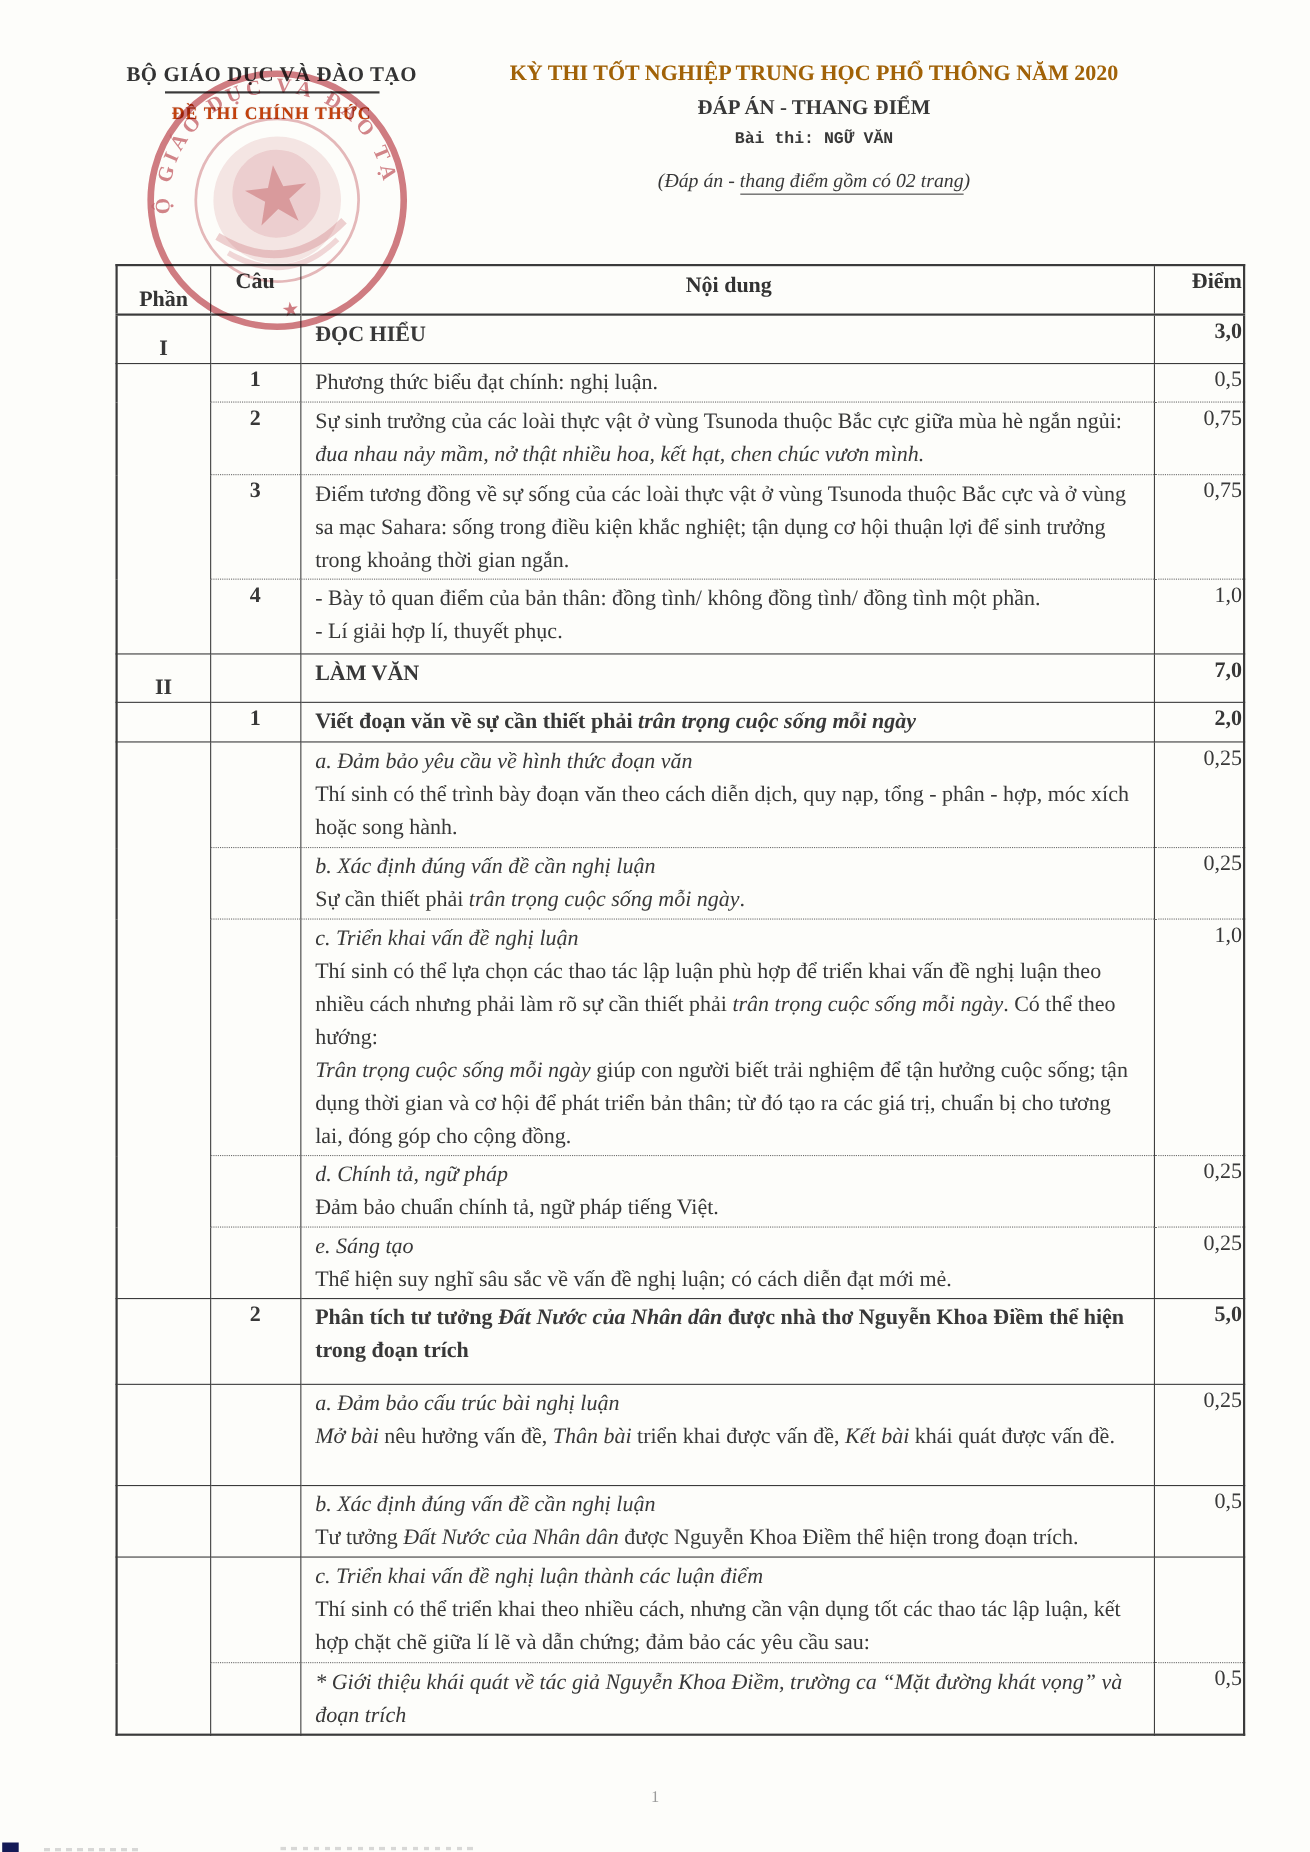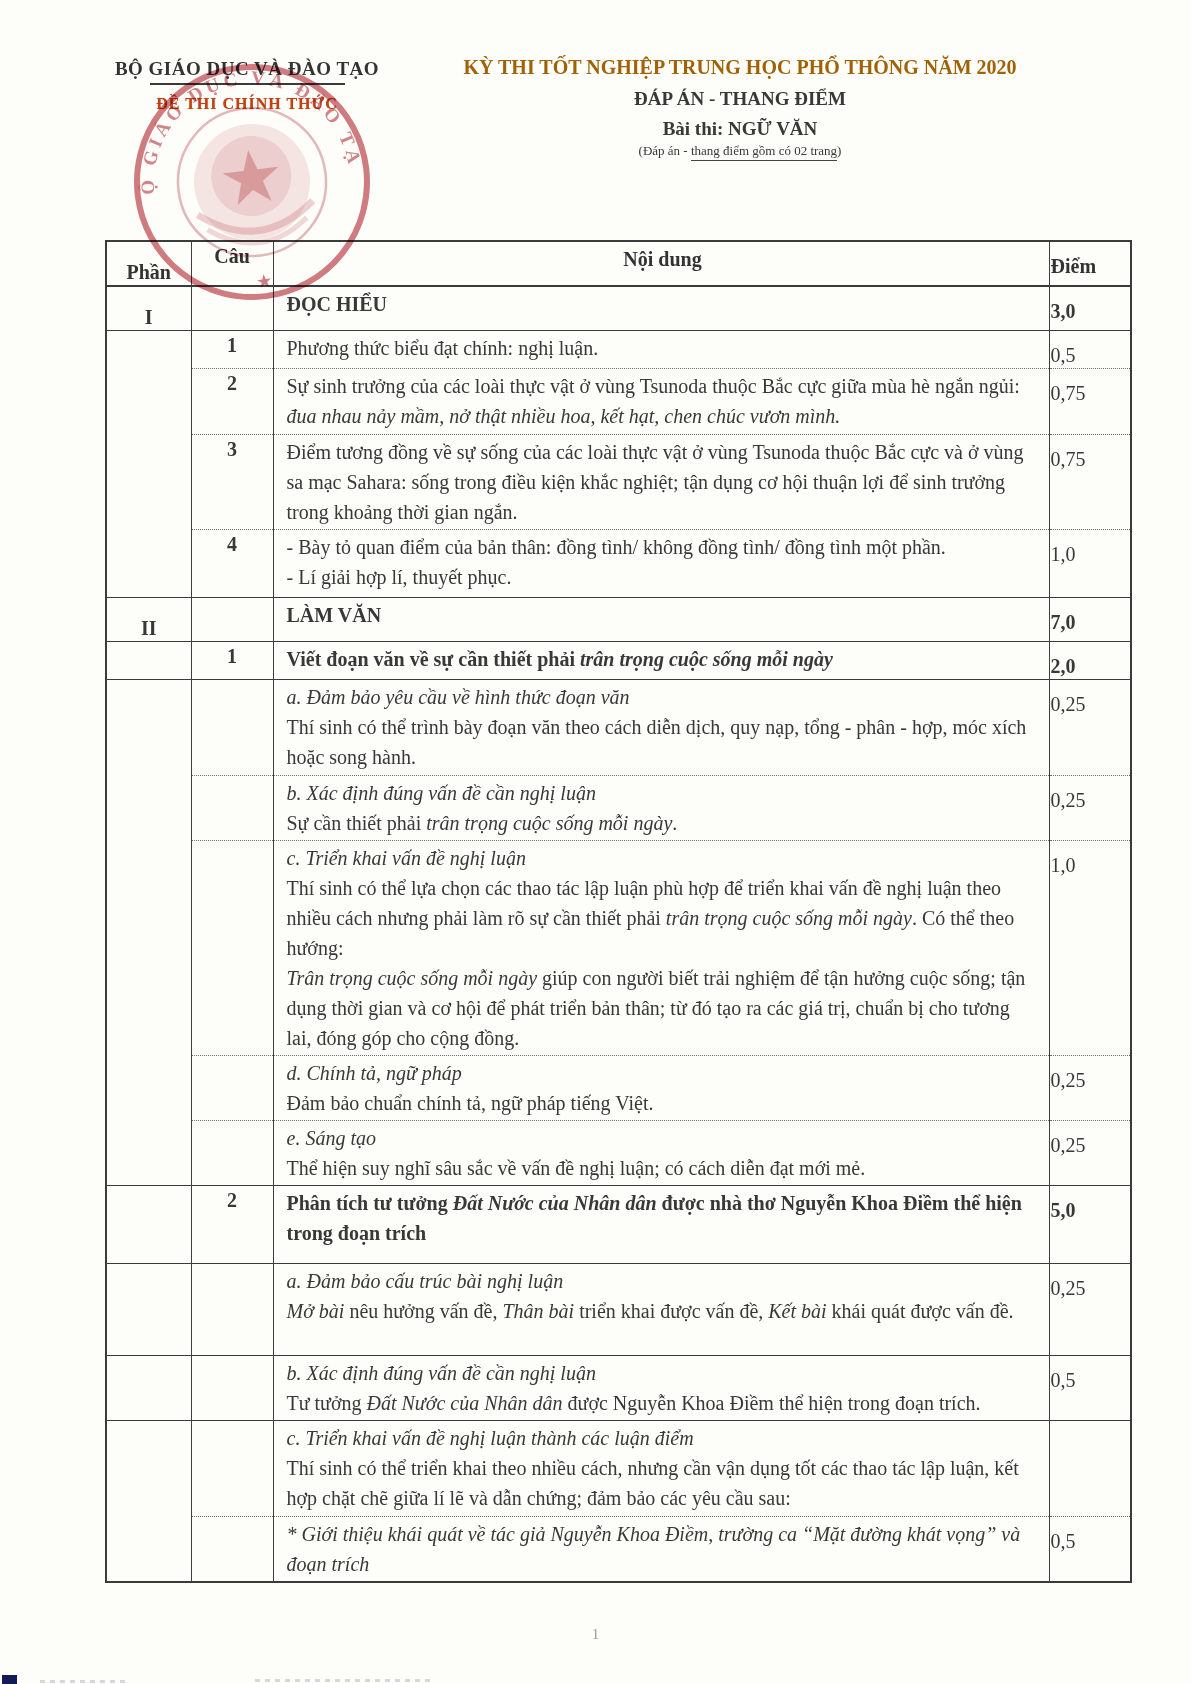--- a/index.html
+++ b/index.html
@@ -10,40 +10,40 @@
     color:#383838;
   }
   
   .hdr-left{position:absolute;left:92px;top:58px;width:310px;text-align:center;}
   .ministry{font-weight:bold;font-size:19px;letter-spacing:.5px;color:#333;}
   .ministry-underline{margin:3px auto 0;width:195px;border-top:2px solid #3a3a3a;height:0;}
   .exam-type{margin-top:10px;font-weight:bold;font-size:16px;letter-spacing:1px;color:#c2410c;text-shadow:0 0 1px rgba(120,60,70,.45);}
   .hdr-right{position:absolute;left:415px;top:56px;width:650px;text-align:center;}
   .t1{font-weight:bold;font-size:20px;color:#a16207;}
   .t2{font-weight:bold;font-size:19px;margin-top:9px;}
-  .t3{font-weight:bold;font-size:19px;margin-top:8px;}
-  .t4{font-size:13px;margin-top:3px;}
+  .t3{font-weight:bold;font-size:15px;margin-top:8px;font-family:Liberation Mono, monospace;}
+  .t4{font-style:italic;font-size:18px;margin-top:19px;}
   .t4 .ul{border-bottom:1.5px solid #444;padding-bottom:2px;}
   
   .stamp{position:absolute;left:128px;top:58px;width:248px;height:248px;z-index:6;
          transform:rotate(-7deg);mix-blend-mode:multiply;pointer-events:none;opacity:.9;}
   
   .tbl-wrap{position:absolute;left:105px;top:240px;z-index:2;}
   table.answers{border-collapse:collapse;table-layout:fixed;width:1025px;
     border:2.5px solid #3b3b3b;font-size:20px;}
   td,th{overflow:hidden;}
   th{font-weight:bold;text-align:center;vertical-align:middle;font-size:20px;
      border-bottom:2px solid #3b3b3b;color:#333;}
   .c-phan{border-right:1.5px solid #3f3f3f;text-align:center;vertical-align:top;
           padding-top:19px;font-weight:bold;}
   .c-cau{border-right:1.5px solid #3f3f3f;text-align:center;vertical-align:top;
          padding-top:3px;font-weight:bold;}
   .c-noi{border-right:1.5px solid #3f3f3f;vertical-align:top;
          padding:2px 10px 2px 13px;line-height:30px;text-align:left;}
-  .c-diem{text-align:left;vertical-align:top;padding-top:13px;}
+  .c-diem{text-align:right;vertical-align:top;padding-top:3px;}
   .bb-s{border-bottom:1.8px solid #3b3b3b;}
   .bb-d{border-bottom:1.5px dotted #6a6a6a;}
   .bb-n{border-bottom:none;}
   .it{font-style:italic;}
   .bd{font-weight:bold;}
   
   .page-num{position:absolute;left:0;right:0;top:1626px;text-align:center;
             font-size:15px;color:#9a9a9a;}
   .corner-mark{position:absolute;left:2px;top:1675px;width:15px;height:9px;background:#141a56;}
   .smudge{position:absolute;height:3px;background:repeating-linear-gradient(90deg,#b9b9b9 0 5px,transparent 5px 10px);opacity:.55;}

